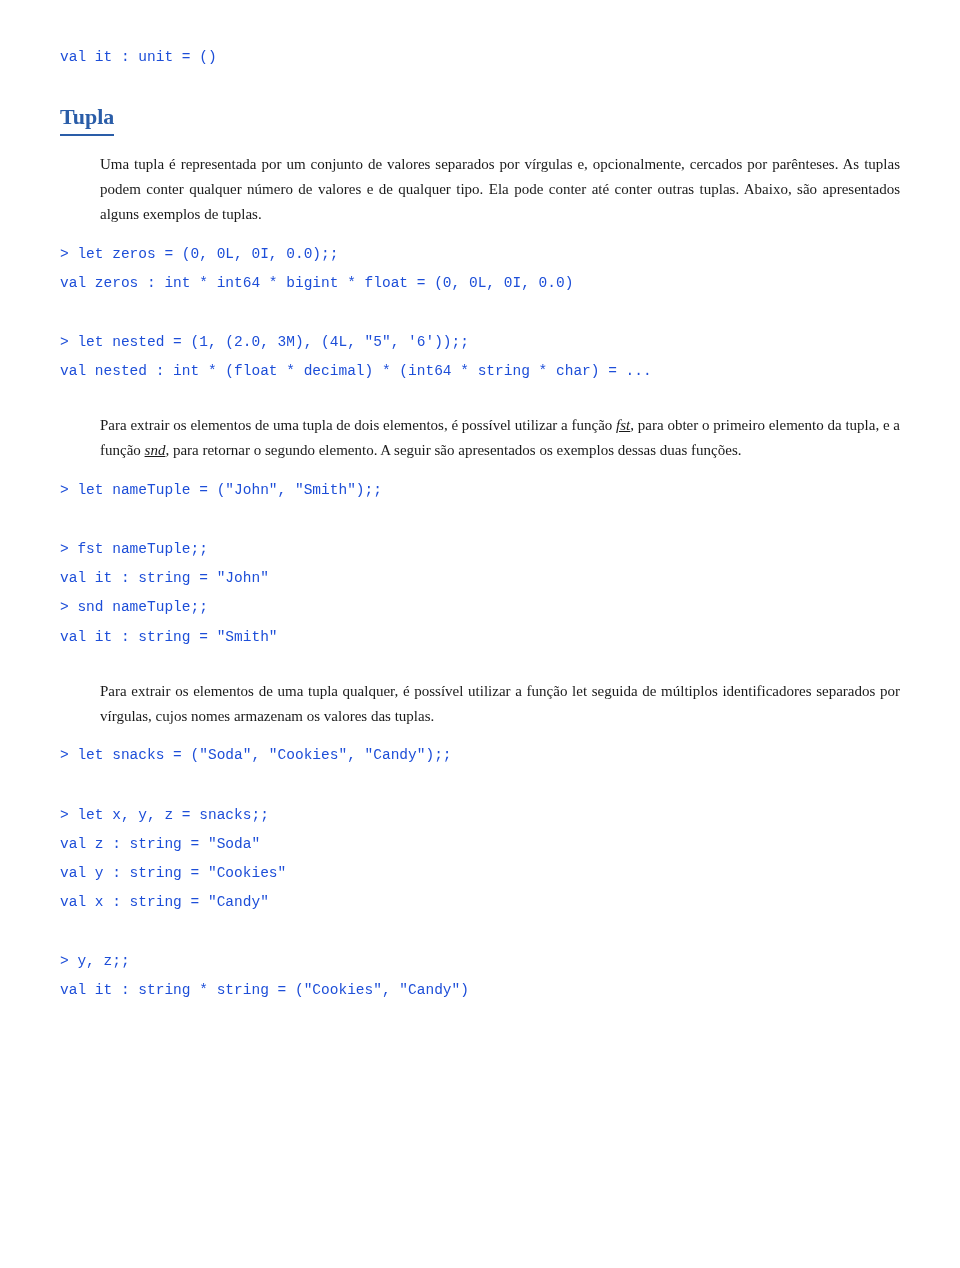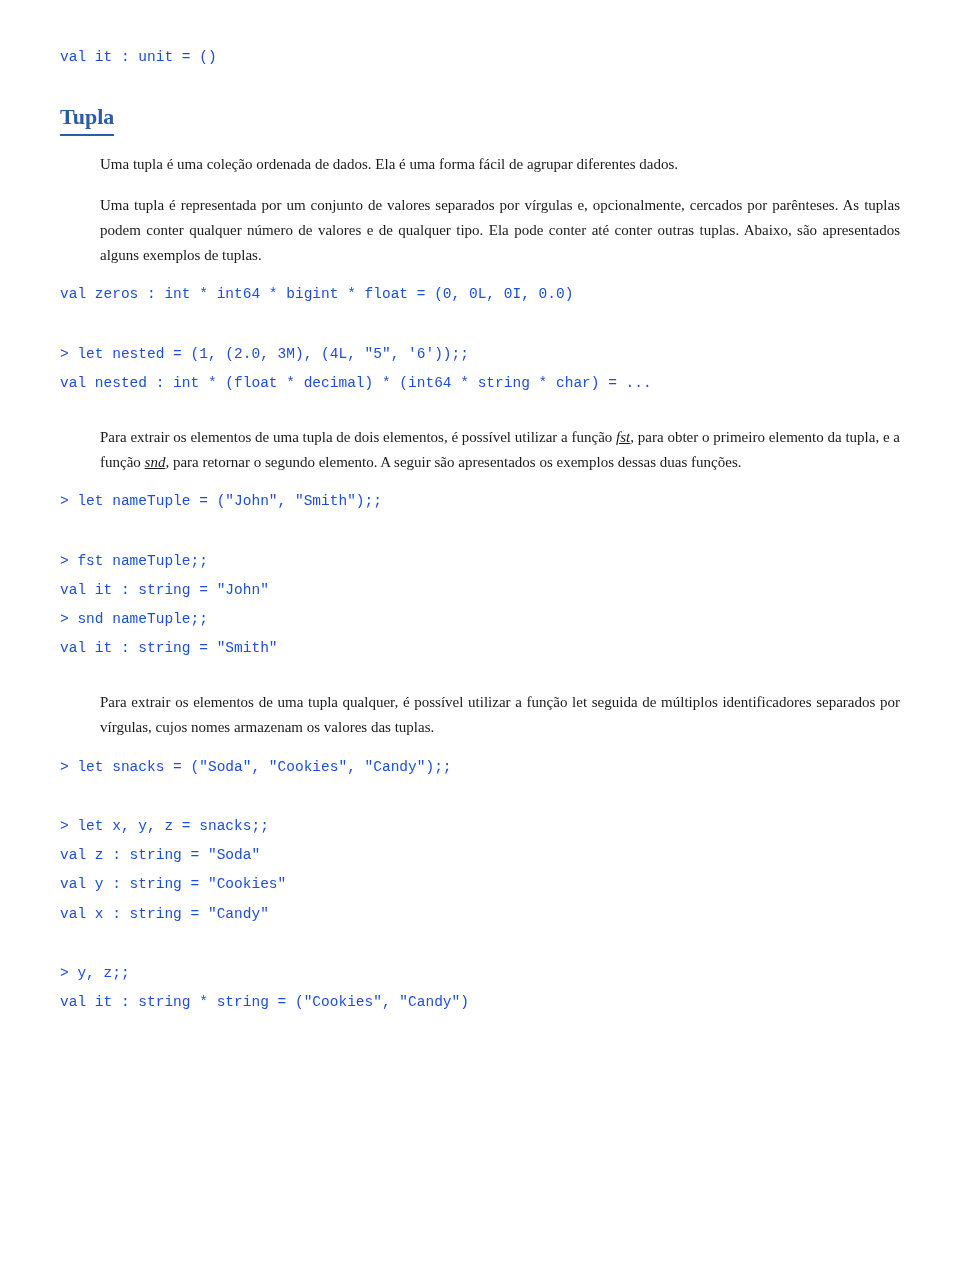--- a/index.html
+++ b/index.html
@@ -71,26 +71,26 @@
   
   <div class="code-block">val it : unit = ()</div>
 
   <br>
 
   
   <div class="section-wrapper">
     <div class="section-title">Tupla</div>
 
     
-    <div class="prose indent-block">Uma tupla é uma coleção ordenada de dados. Ela é uma forma fácil de agrupar diferentes dados.</div>
 
     
     <div class="prose indent-block">Uma tupla é representada por um conjunto de valores separados por vírgulas e, opcionalmente, cercados por parênteses. As tuplas podem conter qualquer número de valores e de qualquer tipo. Ela pode conter até conter outras tuplas. Abaixo, são apresentados alguns exemplos de tuplas.</div>
 
     
+    <div class="code-block">&gt; let zeros = (0, 0L, 0I, 0.0);;</div>
     <div class="code-block">val zeros : int * int64 * bigint * float = (0, 0L, 0I, 0.0)</div>
 
     <br>
 
     
     <div class="code-block">&gt; let nested = (1, (2.0, 3M), (4L, "5", '6'));;</div>
     <div class="code-block">val nested : int * (float * decimal) * (int64 * string * char) = ...</div>
 
     <br>
 

